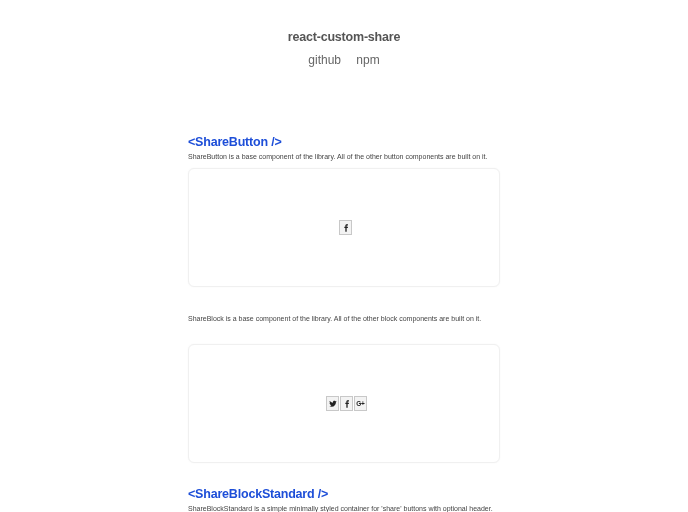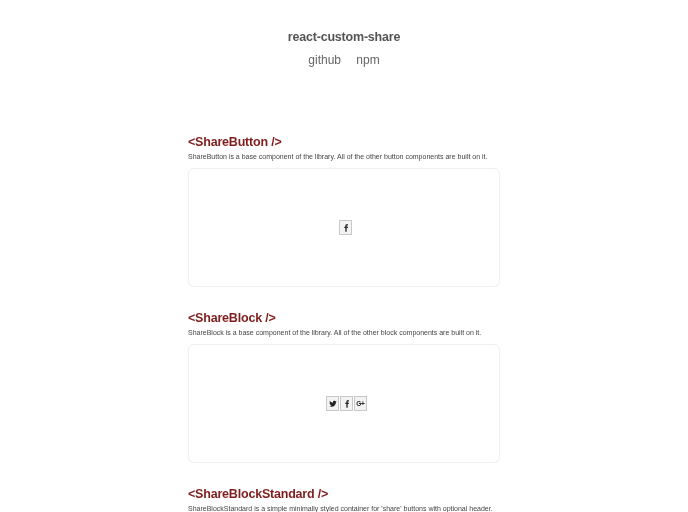--- a/index.html
+++ b/index.html
@@ -3,21 +3,21 @@
 <meta charset="utf-8">
 <style>
   html, body { margin: 0; padding: 0; background: #ffffff; }
   body { width: 688px; height: 512px; overflow: hidden; font-family: "Liberation Sans", sans-serif; color: #333; }
   .header { text-align: center; padding-top: 29px; }
   .title { font-size: 12.5px; font-weight: bold; color: #555; letter-spacing: -0.2px; margin: 0; height: 16px; line-height: 16px; }
   .links { margin-top: 10px; font-size: 12px; color: #666; height: 10px; line-height: 10px; }
   .links a { color: #666; text-decoration: none; margin: 0 6px; }
   .content { position: absolute; left: 188px; width: 312px; }
   .section { position: absolute; left: 0; width: 312px; }
-  .sec-title { font-size: 12.5px; font-weight: bold; color: #7f1d1d; margin: 0; height: 14px; line-height: 14px; letter-spacing: -0.2px; }
+  .sec-title { font-size: 12.5px; font-weight: bold; color: #1d4ed8; margin: 0; height: 14px; line-height: 14px; letter-spacing: -0.2px; }
   .sec-desc { font-size: 7px; color: #444; margin-top: 3px; height: 10px; line-height: 10px; white-space: nowrap; }
   .card { position: absolute; left: 0; width: 310px; border: 1px solid #f0f0f0; border-radius: 6px; background: #fff; box-shadow: 0 0 2px rgba(0,0,0,0.04); }
   .btn-row { position: absolute; display: flex; gap: 1px; }
   .share-btn { width: 11px; height: 13px; border: 1px solid #c8c8c8; background: #f3f3f3; display: flex; align-items: center; justify-content: center; cursor: pointer; }
   .share-btn svg { width: 8px; height: 8px; fill: #222; }
   .gplus { font-size: 6.5px; font-weight: bold; color: #222; letter-spacing: -0.3px; }
 </style>
 </head>
 <body>
 
@@ -39,21 +39,20 @@
     <div class="btn-row" style="left:150px; top:51px;">
       <div class="share-btn">
         <svg viewBox="0 0 24 24">
             <path d="M14 8V6c0-.9.2-1.4 1.6-1.4H18V1h-3.4C10.9 1 10 3 10 6v2H7v4h3v11h4V12h3.5l.5-4z"></path>
           </svg>
       </div>
     </div>
   </div>
 
   <div class="section" style="top:246px;">
-    <h2 class="sec-title">&lt;ShareBlock /&gt;</h2>
     <div class="sec-desc">ShareBlock is a base component of the library. All of the other block components are built on it.</div>
   </div>
   <div class="card" style="top:279px; height:117px;">
     <div class="btn-row" style="left:137px; top:51px;">
       <div class="share-btn">
         <svg viewBox="0 0 24 24">
             <path d="M23 4.6c-.8.4-1.7.6-2.6.7.9-.6 1.6-1.4 2-2.5-.9.5-1.9.9-2.9 1.1C18.6 3 17.4 2.5 16 2.5c-2.5 0-4.5 2-4.5 4.5 0 .4 0 .7.1 1C7.8 7.8 4.5 6 2.3 3.3c-.4.7-.6 1.4-.6 2.3 0 1.6.8 2.9 2 3.7-.7 0-1.4-.2-2-.6v.1c0 2.2 1.6 4 3.6 4.4-.4.1-.8.2-1.2.2-.3 0-.6 0-.8-.1.6 1.8 2.2 3.1 4.2 3.1-1.5 1.2-3.5 1.9-5.6 1.9H1c2 1.3 4.4 2 6.9 2 8.3 0 12.8-6.9 12.8-12.8v-.6c.9-.6 1.7-1.4 2.3-2.3z"></path>
           </svg>
       </div>
       <div class="share-btn">

